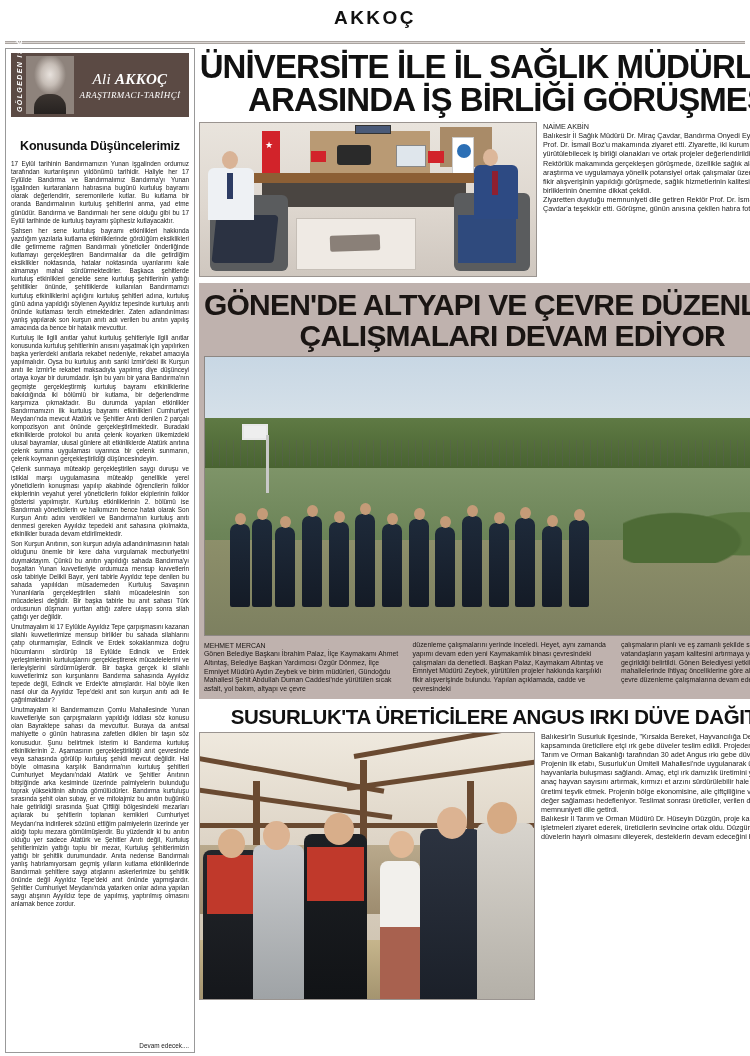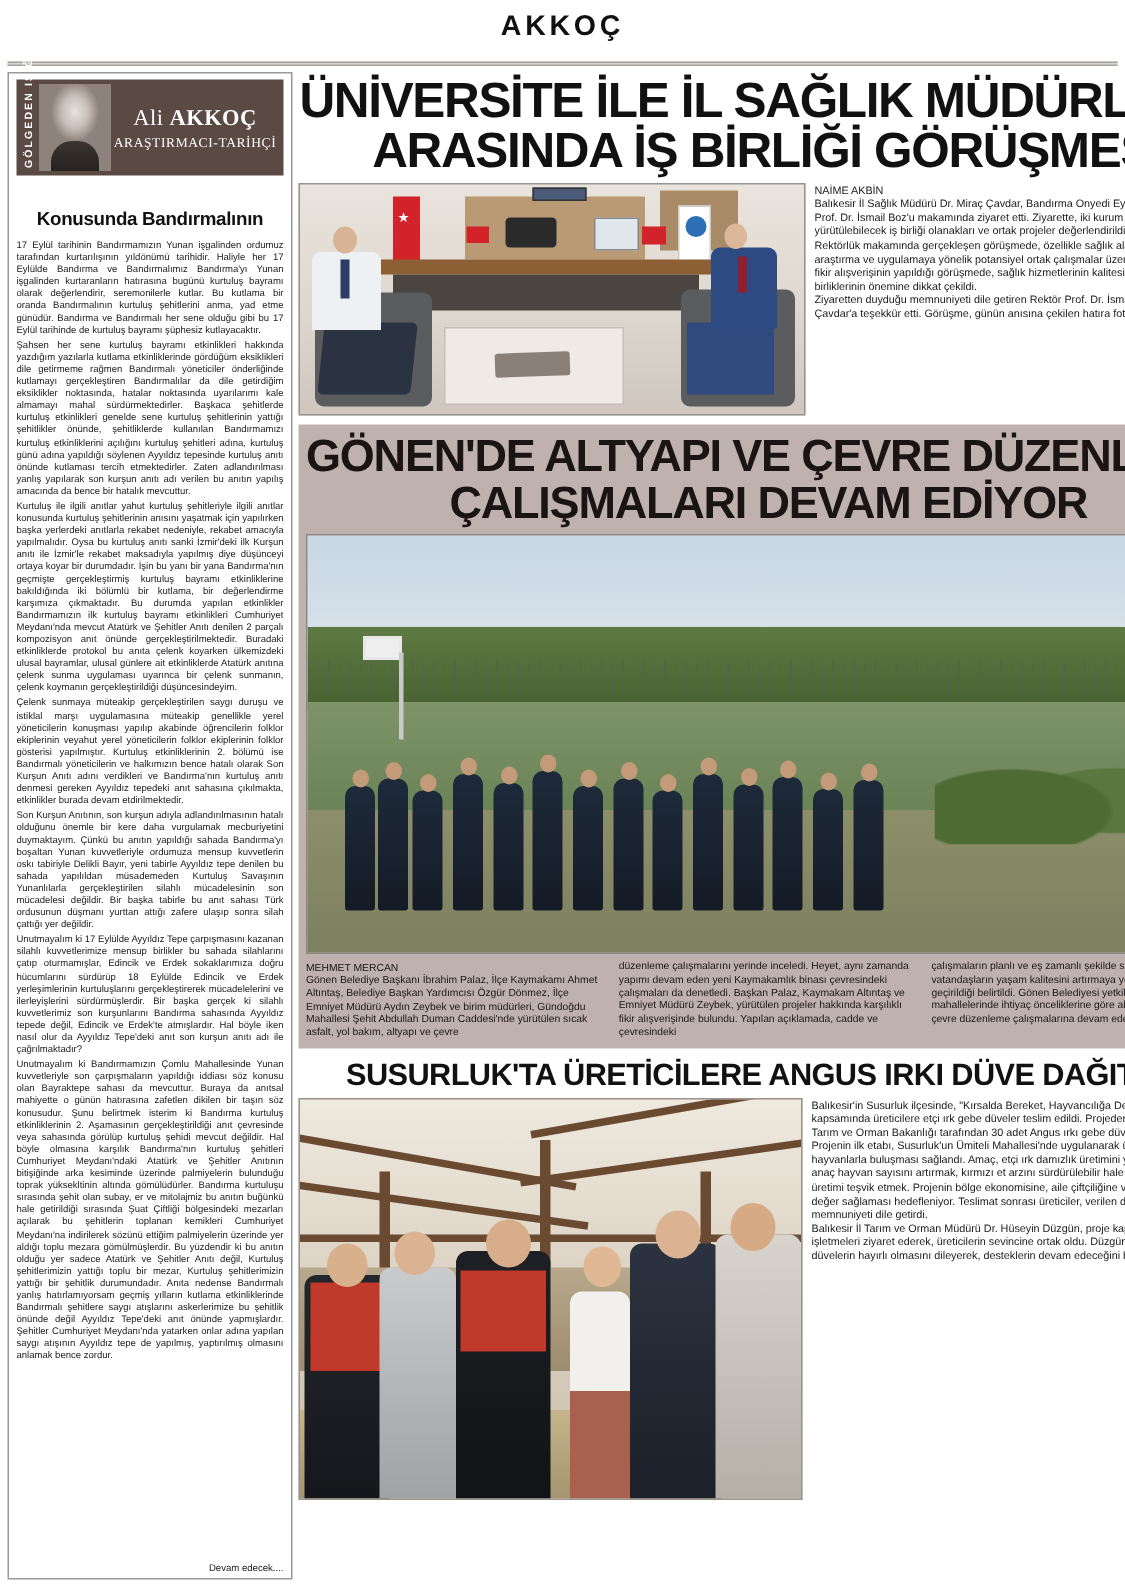--- a/index.html
+++ b/index.html
@@ -123,20 +123,21 @@
     display: flex;
     flex-direction: column;
     background: #fff;
   }
   .author-card {
     background: #5b4a44;
     display: flex;
     align-items: stretch;
     height: 64px;
     padding: 3px;
+    font-style: italic;
   }
   .author-kicker {
     writing-mode: vertical-rl;
     transform: rotate(180deg);
     color: #fff;
     font-weight: bold;
     font-size: 7px;
     letter-spacing: 1.4px;
     text-align: center;
     line-height: 9px;
@@ -408,21 +409,21 @@
         <div class="author-name">
           <span>Ali</span>
           <b>AKKOÇ</b>
         </div>
         <div class="author-role">ARAŞTIRMACI-TARİHÇİ</div>
       </div>
     </div>
 
     <div class="sidebar-headline">
       <br>
-      <span>Konusunda Bandırmalının</span>
+      <span>Konusunda Düşüncelerimiz</span>
     </div>
 
     <div class="sidebar-text">
       <p>17 Eylül tarihinin Bandırmamızın Yunan işgalinden ordumuz tarafından kurtarılışının yıldönümü tarihidir. Haliyle her 17 Eylülde Bandırma ve Bandırmalımız Bandırma'yı Yunan işgalinden kurtaranların hatırasına bugünü kurtuluş bayramı olarak değerlendirir, seremonilerle kutlar. Bu kutlama bir oranda Bandırmalının kurtuluş şehitlerini anma, yad etme günüdür. Bandırma ve Bandırmalı her sene olduğu gibi bu 17 Eylül tarihinde de kurtuluş bayramı şüphesiz kutlayacaktır.</p>
       <p>Şahsen her sene kurtuluş bayramı etkinlikleri hakkında yazdığım yazılarla kutlama etkinliklerinde gördüğüm eksiklikleri dile getirmeme rağmen Bandırmalı yöneticiler önderliğinde kutlamayı gerçekleştiren Bandırmalılar da dile getirdiğim eksiklikler noktasında, hatalar noktasında uyarılarımı kale almamayı mahal sürdürmektedirler. Başkaca şehitlerde kurtuluş etkinlikleri genelde sene kurtuluş şehitlerinin yattığı şehitlikler önünde, şehitliklerde kullanılan Bandırmamızı kurtuluş etkinliklerini açılığını kurtuluş şehitleri adına, kurtuluş günü adına yapıldığı söylenen Ayyıldız tepesinde kurtuluş anıtı önünde kutlaması tercih etmektedirler. Zaten adlandırılması yanlış yapılarak son kurşun anıtı adı verilen bu anıtın yapılış amacında da bence bir hatalık mevcuttur.</p>
       <p>Kurtuluş ile ilgili anıtlar yahut kurtuluş şehitleriyle ilgili anıtlar konusunda kurtuluş şehitlerinin anısını yaşatmak için yapılırken başka yerlerdeki anıtlarla rekabet nedeniyle, rekabet amacıyla yapılmalıdır. Oysa bu kurtuluş anıtı sanki İzmir'deki ilk Kurşun anıtı ile İzmir'le rekabet maksadıyla yapılmış diye düşünceyi ortaya koyar bir durumdadır. İşin bu yanı bir yana Bandırma'nın geçmişte gerçekleştirmiş kurtuluş bayramı etkinliklerine bakıldığında iki bölümlü bir kutlama, bir değerlendirme karşımıza çıkmaktadır. Bu durumda yapılan etkinlikler Bandırmamızın ilk kurtuluş bayramı etkinlikleri Cumhuriyet Meydanı'nda mevcut Atatürk ve Şehitler Anıtı denilen 2 parçalı kompozisyon anıt önünde gerçekleştirilmektedir. Buradaki etkinliklerde protokol bu anıta çelenk koyarken ülkemizdeki ulusal bayramlar, ulusal günlere ait etkinliklerde Atatürk anıtına çelenk sunma uygulaması uyarınca bir çelenk sunmanın, çelenk koymanın gerçekleştirildiği düşüncesindeyim.</p>
       <p>Çelenk sunmaya müteakip gerçekleştirilen saygı duruşu ve istiklal marşı uygulamasına müteakip genellikle yerel yöneticilerin konuşması yapılıp akabinde öğrencilerin folklor ekiplerinin veyahut yerel yöneticilerin folklor ekiplerinin folklor gösterisi yapılmıştır. Kurtuluş etkinliklerinin 2. bölümü ise Bandırmalı yöneticilerin ve halkımızın bence hatalı olarak Son Kurşun Anıtı adını verdikleri ve Bandırma'nın kurtuluş anıtı denmesi gereken Ayyıldız tepedeki anıt sahasına çıkılmakta, etkinlikler burada devam etdirilmektedir.</p>
       <p>Son Kurşun Anıtının, son kurşun adıyla adlandırılmasının hatalı olduğunu önemle bir kere daha vurgulamak mecburiyetini duymaktayım. Çünkü bu anıtın yapıldığı sahada Bandırma'yı boşaltan Yunan kuvvetleriyle ordumuza mensup kuvvetlerin oskı tabiriyle Delikli Bayır, yeni tabirle Ayyıldız tepe denilen bu sahada yapılıldan müsademeden Kurtuluş Savaşının Yunanlılarla gerçekleştirilen silahlı mücadelesinin son mücadelesi değildir. Bir başka tabirle bu anıt sahası Türk ordusunun düşmanı yurttan attığı zafere ulaşıp sonra silah çattığı yer değildir.</p>
       <p>Unutmayalım ki 17 Eylülde Ayyıldız Tepe çarpışmasını kazanan silahlı kuvvetlerimize mensup birlikler bu sahada silahlarını çatıp oturmamışlar, Edincik ve Erdek sokaklarımıza doğru hücumlarını sürdürüp 18 Eylülde Edincik ve Erdek yerleşimlerinin kurtuluşlarını gerçekleştirerek mücadelelerini ve ilerleyişlerini sürdürmüşlerdir. Bir başka gerçek ki silahlı kuvvetlerimiz son kurşunlarını Bandırma sahasında Ayyıldız tepede değil, Edincik ve Erdek'te atmışlardır. Hal böyle iken nasıl olur da Ayyıldız Tepe'deki anıt son kurşun anıtı adı ile çağrılmaktadır?</p>
       <p>Unutmayalım ki Bandırmamızın Çomlu Mahallesinde Yunan kuvvetleriyle son çarpışmaların yapıldığı iddiası söz konusu olan Bayraktepe sahası da mevcuttur. Buraya da anıtsal mahiyette o günün hatırasına zafetlen dikilen bir taşın söz konusudur. Şunu belirtmek isterim ki Bandırma kurtuluş etkinliklerinin 2. Aşamasının gerçekleştirildiği anıt çevresinde veya sahasında görülüp kurtuluş şehidi mevcut değildir. Hal böyle olmasına karşılık Bandırma'nın kurtuluş şehitleri Cumhuriyet Meydanı'ndaki Atatürk ve Şehitler Anıtının bitişiğinde arka kesiminde üzerinde palmiyelerin bulunduğu toprak yüksekltinin altında gömülüdürler. Bandırma kurtuluşu sırasında şehit olan subay, er ve mitolajmiz bu anıtın buğünkü hale getirildiği sırasında Şuat Çiftliği bölgesindeki mezarları açılarak bu şehitlerin toplanan kemikleri Cumhuriyet Meydanı'na indirilerek sözünü ettiğim palmiyelerin üzerinde yer aldığı toplu mezara gömülmüşlerdir. Bu yüzdendir ki bu anıtın olduğu yer sadece Atatürk ve Şehitler Anıtı değil, Kurtuluş şehitlerimizin yattığı toplu bir mezar, Kurtuluş şehitlerimizin yattığı bir şehitlik durumundadır. Anıta nedense Bandırmalı yanlış hatırlamıyorsam geçmiş yılların kutlama etkinliklerinde Bandırmalı şehitlere saygı atışlarını askerlerimize bu şehitlik önünde değil Ayyıldız Tepe'deki anıt önünde yapmışlardır. Şehitler Cumhuriyet Meydanı'nda yatarken onlar adına yapılan saygı atışının Ayyıldız tepe de yapılmış, yaptırılmış olmasını anlamak bence zordur.</p>

